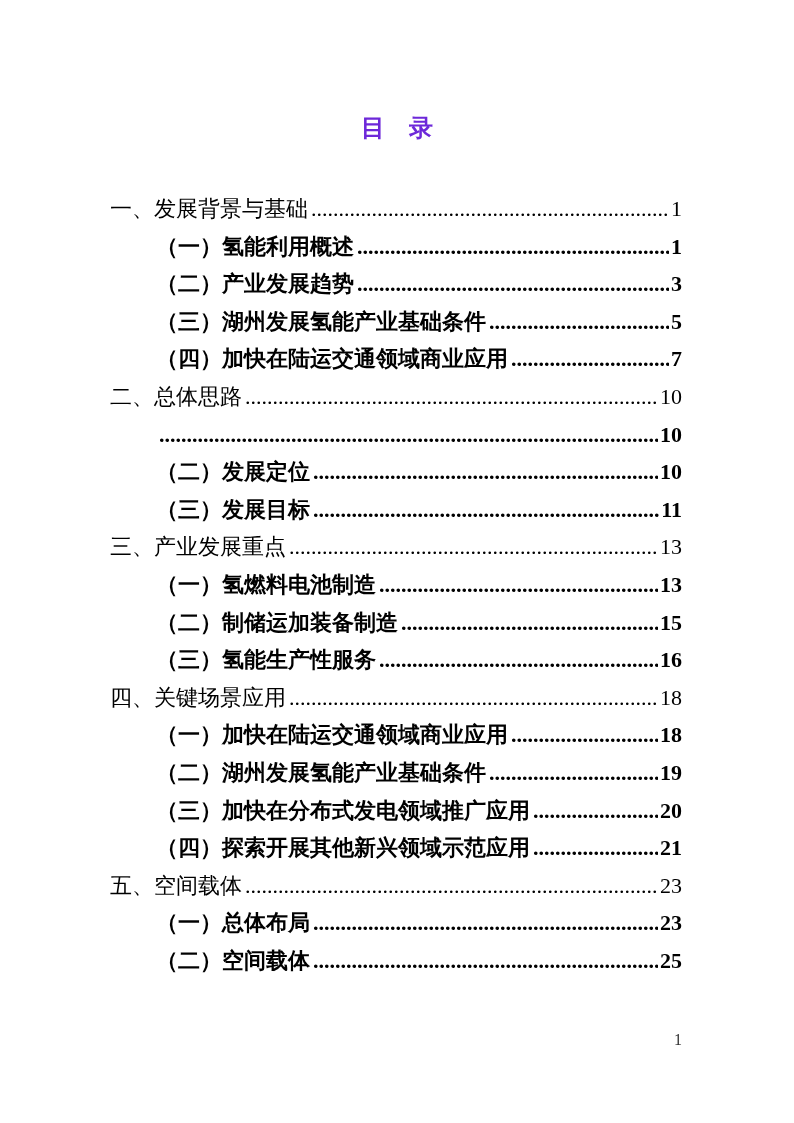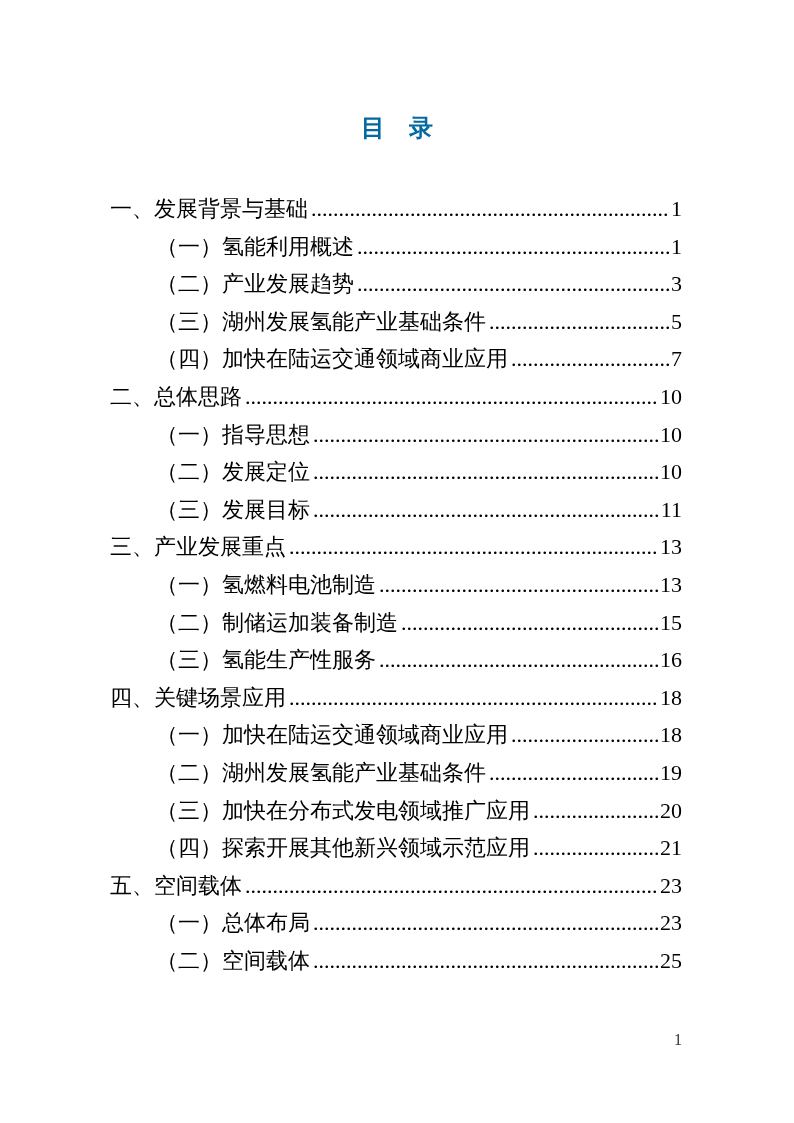--- a/index.html
+++ b/index.html
@@ -21,40 +21,41 @@
   .doc-title {
     position: absolute;
     top: 112px;
     left: 0;
     width: 100%;
     margin: 0;
     text-align: center;
     font-size: 24px;
     line-height: 32px;
     font-weight: bold;
-    color: #0369a1;
+    color: #6d28d9;
   }
   .toc {
     position: absolute;
     top: 190px;
     left: 110px;
     right: 112px;
     text-align: center;
   }
   .toc-line {
     display: flex;
     align-items: baseline;
     height: 37.6px;
     line-height: 37.6px;
     font-size: 22px;
     white-space: nowrap;
     cursor: default;
   }
   .toc-line.lvl2 {
     padding-left: 46px;
+    font-weight: bold;
   }
   .toc-label {
     white-space: nowrap;
   }
   .leader {
     flex: 1 1 auto;
     overflow: hidden;
     white-space: nowrap;
     margin: 0 2px 0 3px;
     min-width: 10px;
@@ -109,21 +110,20 @@
     <span class="toc-label">（四）加快在陆运交通领域商业应用</span>
     <span class="leader"></span>
     <span class="toc-page">7</span>
   </div>
       <div class="toc-line lvl1">
     <span class="toc-label">二、总体思路</span>
     <span class="leader"></span>
     <span class="toc-page">10</span>
   </div>
       <div class="toc-line lvl2">
-    <span class="toc-label">（一）指导思想</span>
     <span class="leader"></span>
     <span class="toc-page">10</span>
   </div>
       <div class="toc-line lvl2">
     <span class="toc-label">（二）发展定位</span>
     <span class="leader"></span>
     <span class="toc-page">10</span>
   </div>
       <div class="toc-line lvl2">
     <span class="toc-label">（三）发展目标</span>

